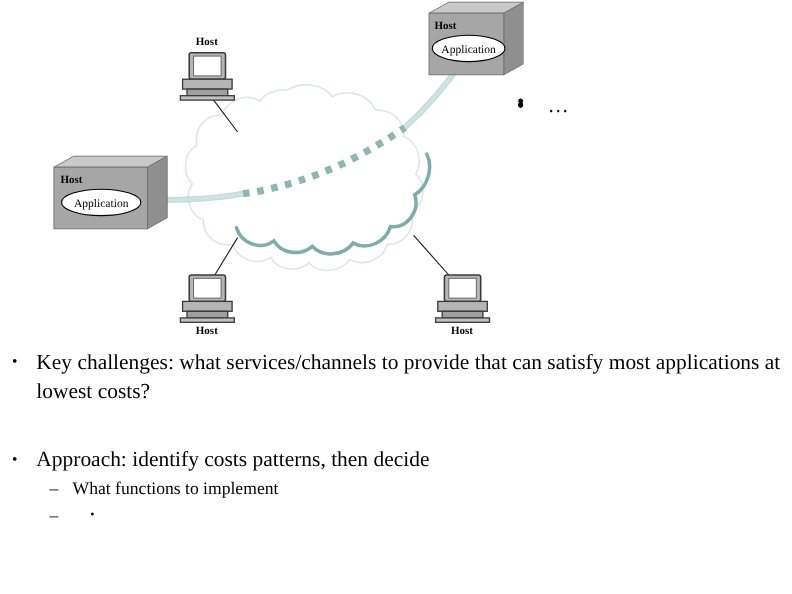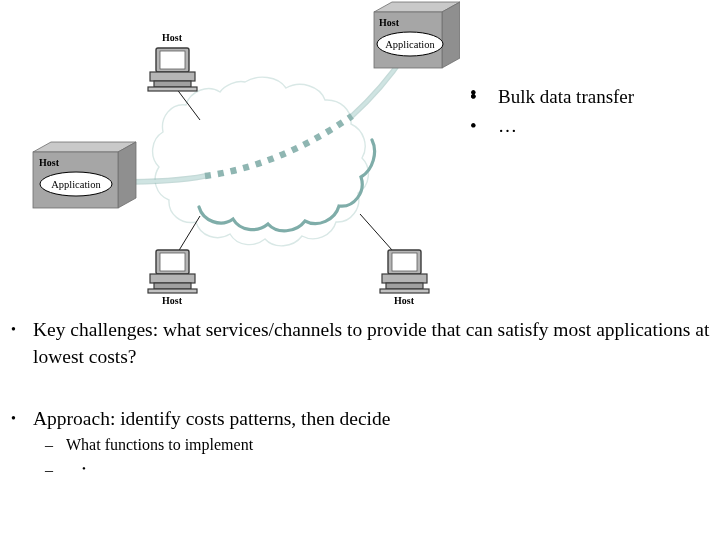--- a/index.html
+++ b/index.html
@@ -12,21 +12,21 @@
     height: 540px;
     position: relative;
     overflow: hidden;
     font-family: "Liberation Serif", "DejaVu Serif", serif;
     color: #000000;
   }
 
   
   #diagram-area {
     position: absolute;
-    left: 0;
+    left: 16px;
     top: 0;
     width: 460px;
     height: 310px;
   }
   #diagram-svg {
     position: absolute;
     left: 0;
     top: 0;
   }
 
@@ -201,21 +201,20 @@
 
 <div id="service-list">
   <div class="svc-item">
     <span class="svc-bullet">•</span>
   </div>
   <div class="svc-item">
     <span class="svc-bullet">•</span>
   </div>
   <div class="svc-item">
     <span class="svc-bullet">•</span>
-    <span>Bulk data transfer</span>
   </div>
   <div class="svc-item">
     <span class="svc-bullet">•</span>
     <span>…</span>
   </div>
 </div>
 
 <div id="body-content">
 
   <div class="lvl1">

